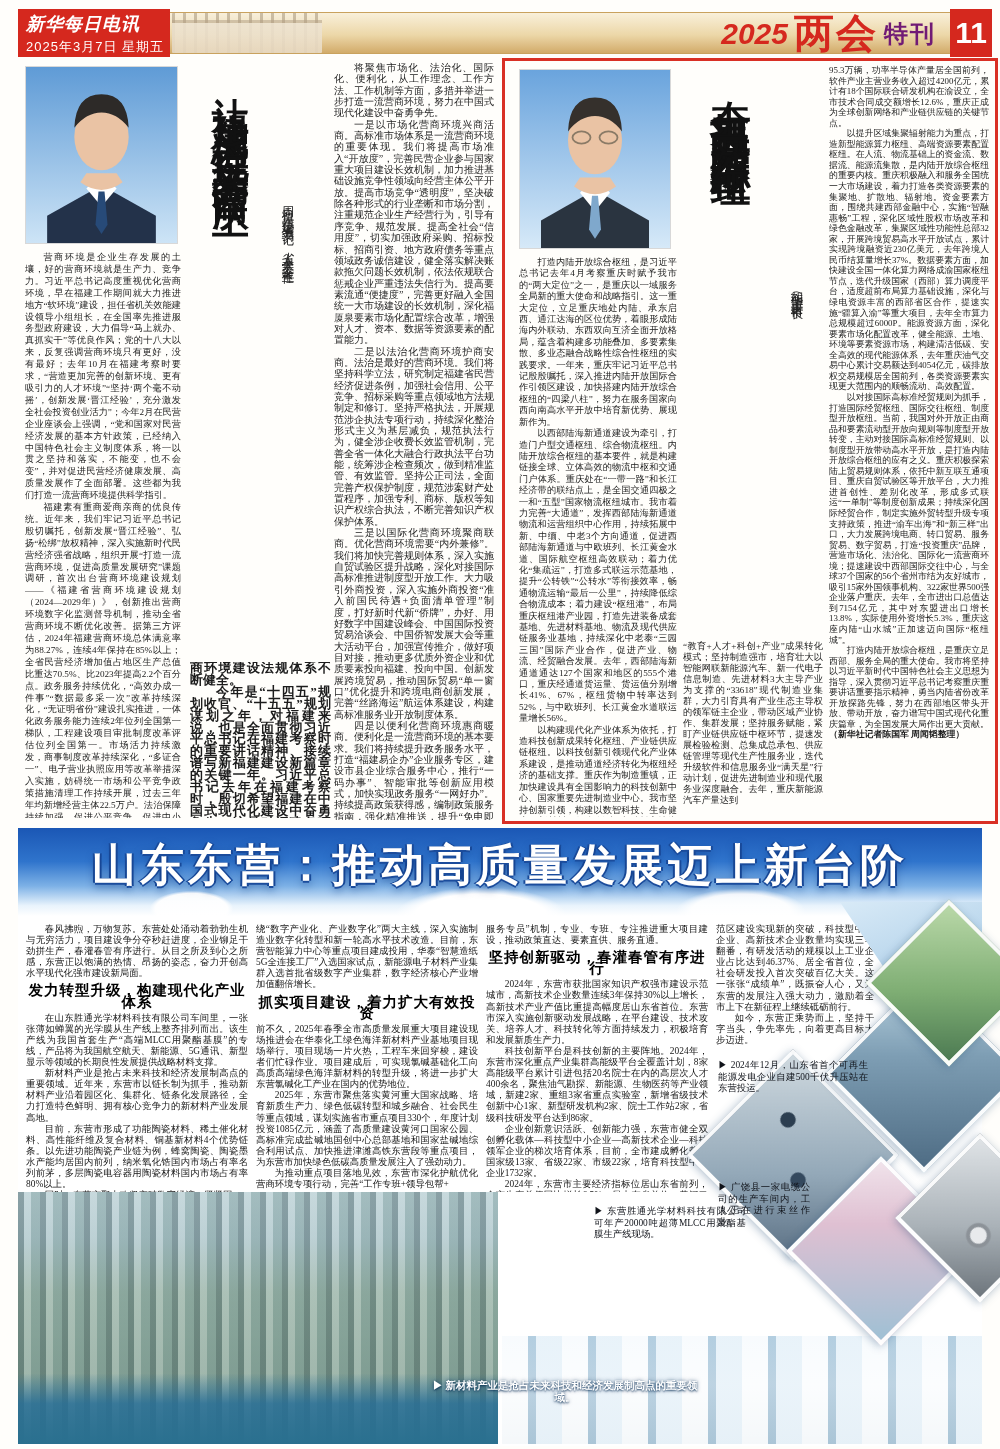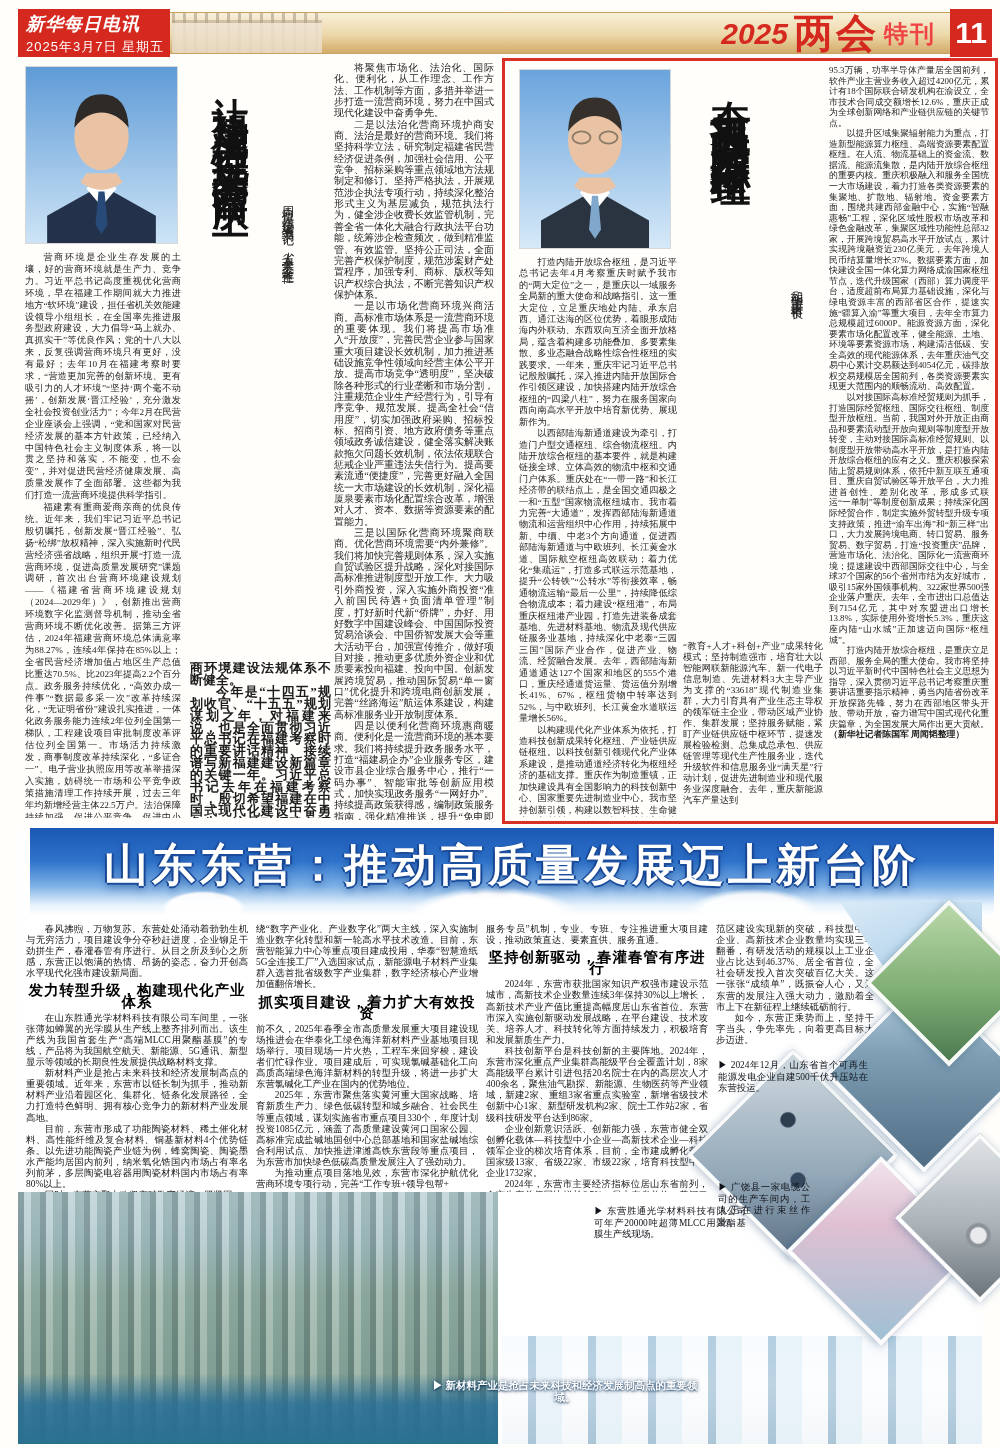--- a/index.html
+++ b/index.html
@@ -16,21 +16,21 @@
   .paper-name { font-family:"Liberation Serif",serif; font-style:italic; font-weight:900; font-size:18px; letter-spacing:1px; line-height:22px; }
   .date-line { font-family:"Liberation Sans",sans-serif; font-size:13px; letter-spacing:1px; margin-top:3px; }
   .hall { position:absolute; left:172px; top:13px; width:150px; height:40px; opacity:.85; z-index:2;
     background:
       linear-gradient(180deg,rgba(243,236,226,0) 0 18%, rgba(170,150,125,.55) 18% 26%, rgba(236,226,210,.9) 26% 100%),
       repeating-linear-gradient(90deg, rgba(130,110,85,.45) 0 3px, rgba(240,232,220,.2) 3px 11px);
     border-radius:1px; }
   .edition { position:absolute; right:64px; top:12px; height:44px; display:flex; align-items:center; gap:6px; z-index:3; }
   .ed-year { color:#d5281e; font-family:"Liberation Sans",sans-serif; font-weight:900; font-style:italic; font-size:30px; }
   .ed-name { color:#d5281e; font-family:"Liberation Serif",serif; font-weight:900; font-size:40px; letter-spacing:2px; line-height:40px; }
-  .ed-suffix { color:#ef4444; font-family:"Liberation Sans",sans-serif; font-weight:900; font-size:24px; letter-spacing:2px; }
+  .ed-suffix { color:#701a75; font-family:"Liberation Sans",sans-serif; font-weight:900; font-size:24px; letter-spacing:2px; }
   .pagenum { position:absolute; left:950px; top:9px; width:42px; height:48px; background:#d5281e; color:#fff;
     font-family:"Liberation Sans",sans-serif; font-weight:900; font-size:30px; display:flex; align-items:center; justify-content:center; z-index:4; }
 
   
   .body-col p { text-indent:2em; text-align:justify; }
   .noindent-first p:first-child { text-indent:0; }
   .v-head { writing-mode:vertical-rl; text-orientation:upright;
     font-family:"Liberation Serif","DejaVu Serif",serif; font-weight:900; color:#111; }
   .v-byline { writing-mode:vertical-rl; text-orientation:upright; color:#222;
     font-family:"Liberation Serif",serif; }
@@ -62,21 +62,21 @@
     font-size:40px; line-height:66px; letter-spacing:6px; overflow:hidden; }
   .cq-byline { position:absolute; left:276px; top:220px; width:24px; height:200px;
     font-size:12.5px; letter-spacing:2px; overflow:hidden; }
   .cq-col2b { position:absolute; left:178px; top:580px; width:140px; height:176px; overflow:hidden;
     font-size:9.2px; line-height:11px; color:#1c1c1c; }
   .cq-col3 { position:absolute; left:324px; top:4px; width:160px; height:752px; overflow:hidden;
     font-size:8.9px; line-height:10.55px; color:#1c1c1c; }
 
   
   .adv { position:absolute; left:18px; top:828px; width:964px; height:618px; background:#fff; }
-  .banner { position:absolute; left:12px; top:0; width:964px; height:88px; overflow:hidden;
+  .banner { position:absolute; left:0; top:0; width:964px; height:88px; overflow:hidden;
     background:
       radial-gradient(60px 26px at 18% 92%, rgba(255,255,255,.95) 0 60%, transparent 70%),
       radial-gradient(120px 40px at 48% 100%, #ffffff 0 55%, transparent 72%),
       radial-gradient(90px 32px at 75% 95%, rgba(255,255,255,.9) 0 55%, transparent 72%),
       linear-gradient(180deg,#1b57b5 0%,#2f74cc 38%,#7db1e6 66%,#e8f3fc 88%,#ffffff 100%); }
   .banner-title { position:absolute; left:0; right:0; top:8px; text-align:center; color:#fff;
     font-family:"Liberation Sans","DejaVu Sans",sans-serif; font-weight:900; font-size:44px; letter-spacing:4px;
     text-shadow:0 2px 0 #1b4c9c, 0 4px 8px rgba(10,50,120,.55), 2px 0 0 #1b4c9c, -2px 0 0 #1b4c9c; }
   .adv-col { position:absolute; top:96px; width:222px; height:268px; overflow:hidden;
     font-size:9.4px; line-height:11.1px; color:#161616; font-family:"Liberation Serif",serif; }
@@ -165,22 +165,22 @@
       </div>
     <div class="fj-head v-head">让福建成为近悦远来的营商沃土</div>
     <div class="fj-byline v-byline">周祖翼（福建省委书记、省人大常委会主任）</div>
     <div class="fj-col2b body-col noindent-first">
         <p>商环境建设法规体系不断健全。</p>
         <p>今年是“十四五”规划收官、“十五五”规划谋划之年，对福建来说，也是全面贯彻习近平总书记在福建考察时的重要讲话精神、接续谱写新福建建设新篇章的关键一年。习近平总书记去年在福建考察时，殷切希望福建在中国式现代化建设中奋勇争先。这是对福建各项工作的整体要求，优化营商环境是其重要基础和重要方面。2025年1月2日，我们召开全省优化营商环境大会，这是福建省委省政府在新的一年召开的第一场大会。下一步，我们</p>
       </div>
     <div class="fj-col3 body-col">
       <div>
           <p>将聚焦市场化、法治化、国际化、便利化，从工作理念、工作方法、工作机制等方面，多措并举进一步打造一流营商环境，努力在中国式现代化建设中奋勇争先。</p>
+          <p>一是以市场化营商环境兴商活商。高标准市场体系是一流营商环境的重要体现。我们将提高市场准入“开放度”，完善民营企业参与国家重大项目建设长效机制，加力推进基础设施竞争性领域向经营主体公平开放。提高市场竞争“透明度”，坚决破除各种形式的行业垄断和市场分割，注重规范企业生产经营行为，引导有序竞争、规范发展。提高全社会“信用度”，切实加强政府采购、招标投标、招商引资、地方政府债务等重点领域政务诚信建设，健全落实解决账款拖欠问题长效机制，依法依规联合惩戒企业严重违法失信行为。提高要素流通“便捷度”，完善更好融入全国统一大市场建设的长效机制，深化福厦泉要素市场化配置综合改革，增强对人才、资本、数据等资源要素的配置能力。</p>
           <p>二是以法治化营商环境护商安商。法治是最好的营商环境。我们将坚持科学立法，研究制定福建省民营经济促进条例，加强社会信用、公平竞争、招标采购等重点领域地方法规制定和修订。坚持严格执法，开展规范涉企执法专项行动，持续深化整治形式主义为基层减负，规范执法行为，健全涉企收费长效监管机制，完善全省一体化大融合行政执法平台功能，统筹涉企检查频次，做到精准监管、有效监管。坚持公正司法，全面完善产权保护制度，规范涉案财产处置程序，加强专利、商标、版权等知识产权综合执法，不断完善知识产权保护体系。</p>
-          <p>一是以市场化营商环境兴商活商。高标准市场体系是一流营商环境的重要体现。我们将提高市场准入“开放度”，完善民营企业参与国家重大项目建设长效机制，加力推进基础设施竞争性领域向经营主体公平开放。提高市场竞争“透明度”，坚决破除各种形式的行业垄断和市场分割，注重规范企业生产经营行为，引导有序竞争、规范发展。提高全社会“信用度”，切实加强政府采购、招标投标、招商引资、地方政府债务等重点领域政务诚信建设，健全落实解决账款拖欠问题长效机制，依法依规联合惩戒企业严重违法失信行为。提高要素流通“便捷度”，完善更好融入全国统一大市场建设的长效机制，深化福厦泉要素市场化配置综合改革，增强对人才、资本、数据等资源要素的配置能力。</p>
           <p>三是以国际化营商环境聚商联商。优化营商环境需要“内外兼修”。我们将加快完善规则体系，深入实施自贸试验区提升战略，深化对接国际高标准推进制度型开放工作。大力吸引外商投资，深入实施外商投资“准入前国民待遇+负面清单管理”制度，打好新时代新“侨牌”，办好、用好数字中国建设峰会、中国国际投资贸易洽谈会、中国侨智发展大会等重大活动平台，加强宣传推介，做好项目对接，推动更多优质外资企业和优质要素投向福建、投向中国。创新发展跨境贸易，推动国际贸易“单一窗口”优化提升和跨境电商创新发展，完善“丝路海运”航运体系建设，构建高标准服务业开放制度体系。</p>
           <p>四是以便利化营商环境惠商暖商。便利化是一流营商环境的基本要求。我们将持续提升政务服务水平，打造“福建易企办”企业服务专区，建设市县企业综合服务中心，推行“一码办事”、智能审批等创新应用模式，加快实现政务服务“一网好办”。持续提高政策获得感，编制政策服务指南，强化精准推送，提升“免申即享”政策比例，努力让政策找企业。持续营造浓厚氛围，树立“人人都是营商环境”的理念，加强宣传引导，提升全社会主动服务意识和服务质量，构建亲清政商关系，打造全员共建营商环境的工作格局，凝聚全社会尊商重商、亲商安商的强大合力。</p>
         </div>
 
     </div>
   </div>
 
   <div class="art-cq">
     <div class="portrait cq-photo">
       <svg viewBox="0 0 100 116" preserveAspectRatio="none">

